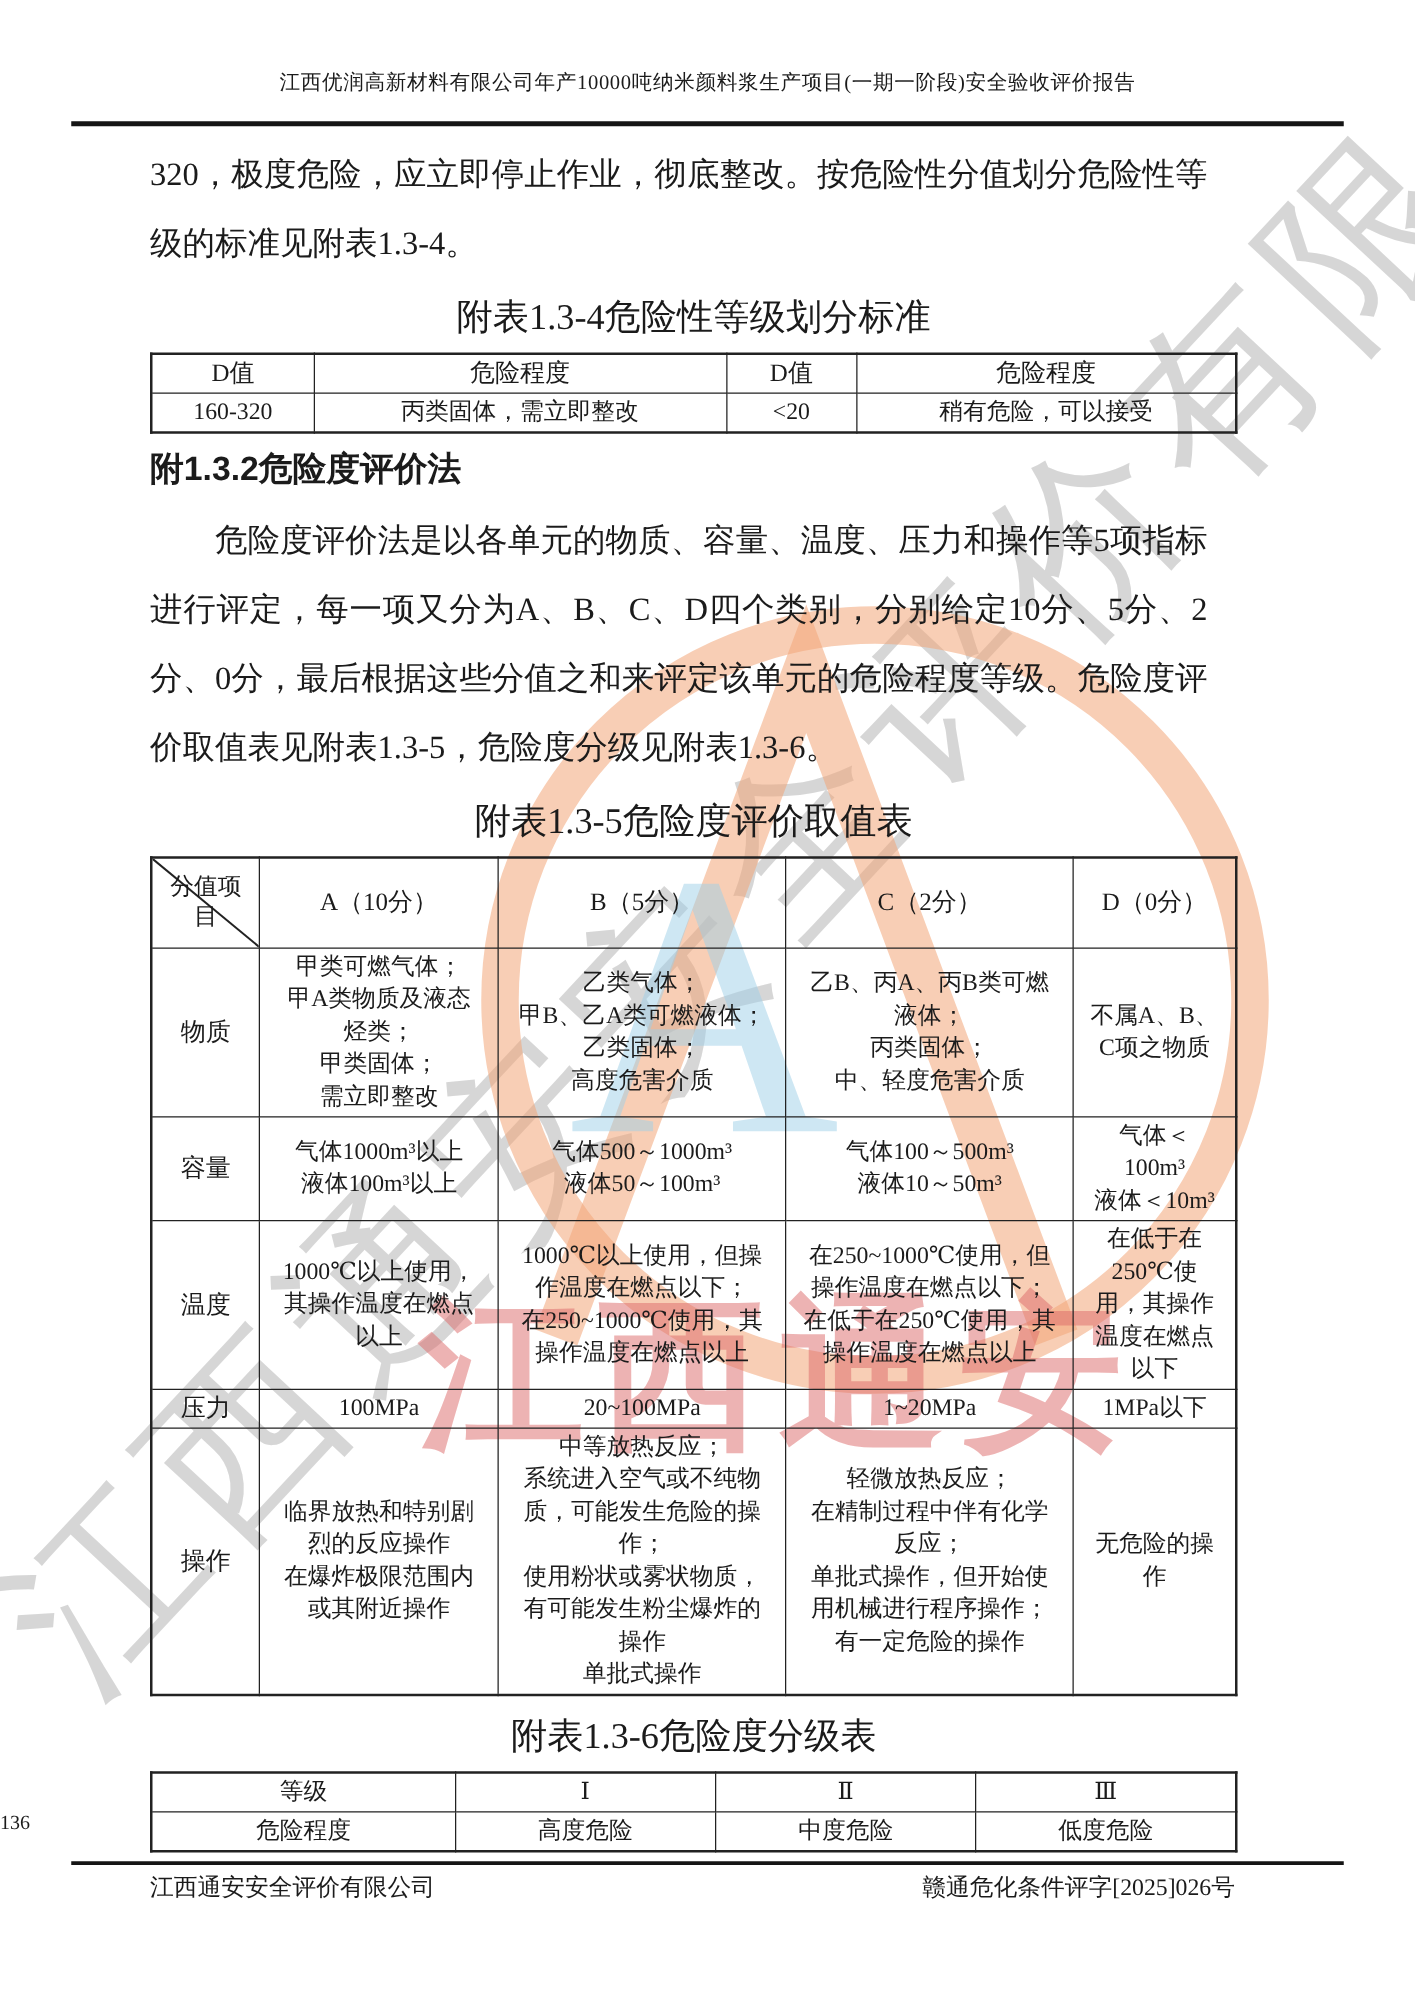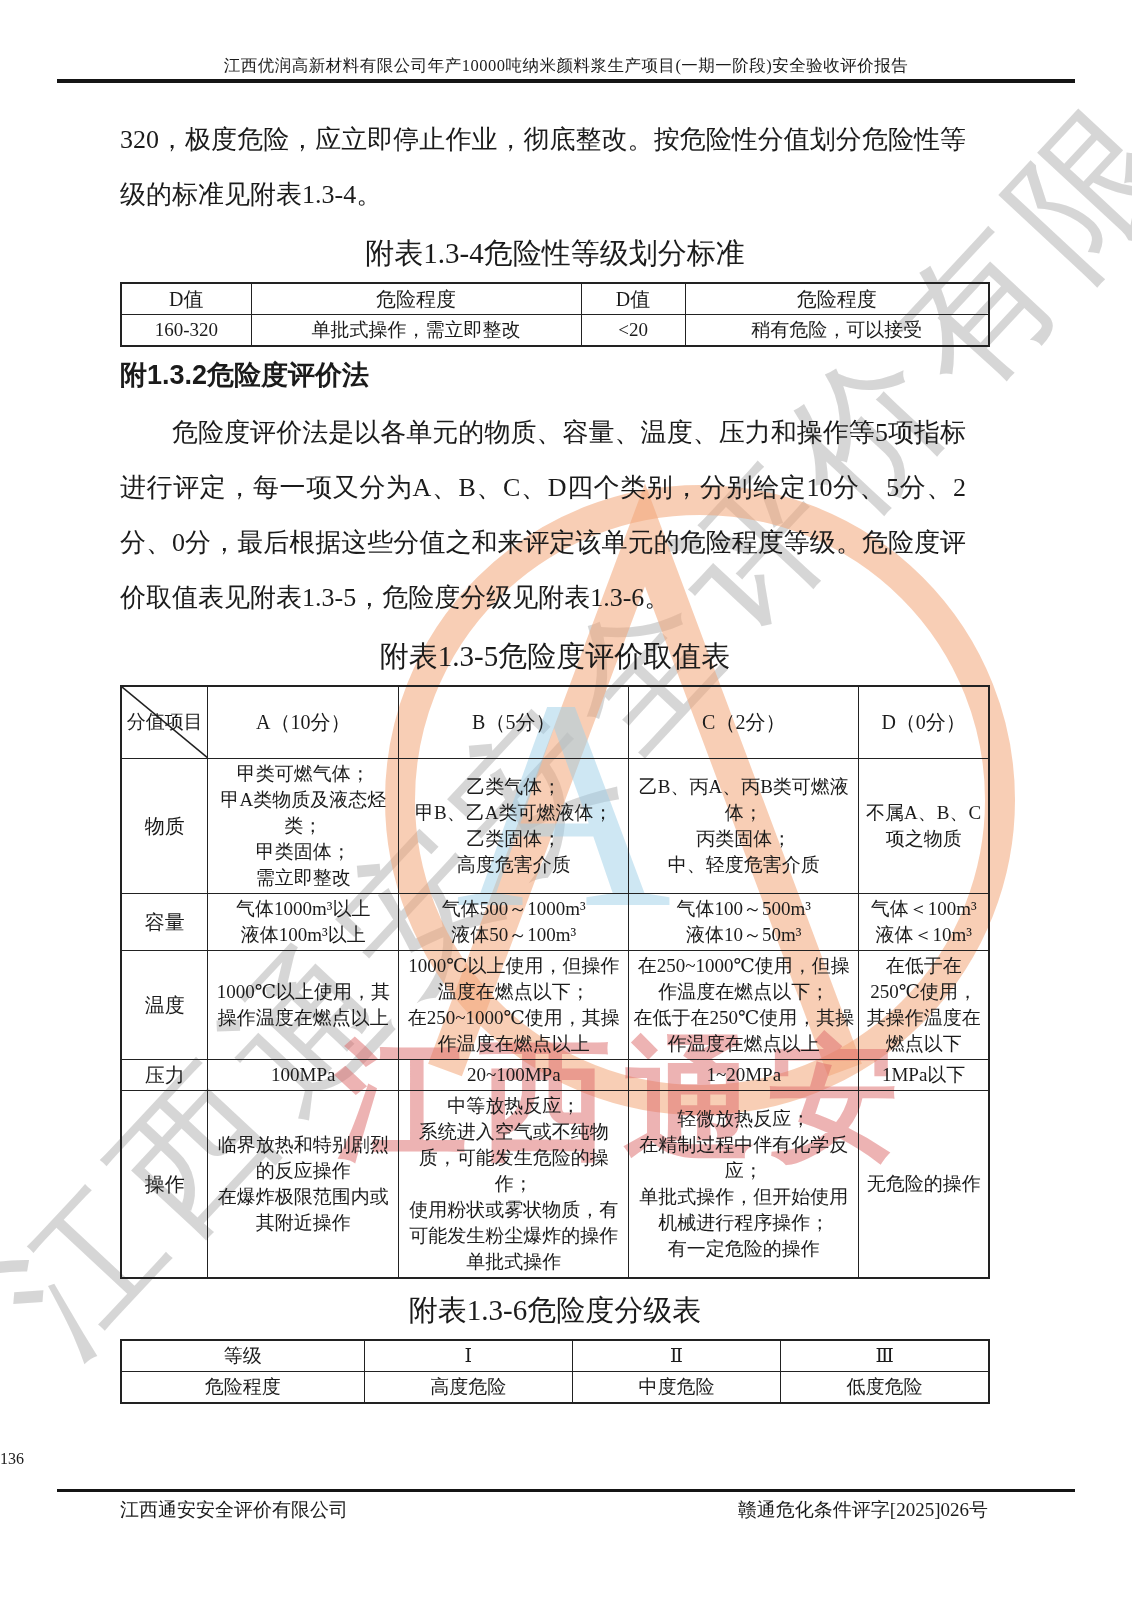--- a/index.html
+++ b/index.html
@@ -6,34 +6,34 @@
   .page{
     position:relative;width:1132px;height:1600px;background:#fff;overflow:hidden;
     font-family:"Liberation Serif","DejaVu Serif",serif;color:#1b1b1b;
   }
   
   .wm{position:absolute;left:0;top:0;z-index:0;}
   
   .hdr{
     position:absolute;left:57px;top:55px;width:1018px;z-index:2;
     border-bottom:4px solid #151515;text-align:center;
-    font-size:16.5px;letter-spacing:.5px;padding-bottom:2px;
+    font-size:16.5px;letter-spacing:.5px;padding-bottom:20px;
   }
   
   .main{position:absolute;left:120px;top:100px;width:870px;z-index:2;}
   .body-text{
     margin:12px 0 0 0;font-size:26px;line-height:55px;text-align:justify;
     width:846px;
   }
   .indent{text-indent:2em;}
   .tbl-title{text-align:center;font-size:29px;margin:12px 0 8px 0;}
   .sec-heading{font-size:27px;font-weight:bold;margin:10px 0 0 0;
     font-family:"Liberation Sans","DejaVu Sans",sans-serif;}
   table{width:870px;border-collapse:collapse;border:2px solid #222;table-layout:fixed;}
-  td{border:1px solid #222;font-size:19px;line-height:26px;padding:2px 3px;
+  td{border:1px solid #222;font-size:19px;line-height:26px;padding:2px 13px;
      text-align:center;vertical-align:middle;}
   .ml{white-space:pre-line;}
   .hd{font-size:20px;}
   .corner{position:relative;font-size:19px;line-height:24px;}
   .corner .diag{position:absolute;left:0;top:0;width:100%;height:100%;}
   .corner span{position:relative;z-index:1;}
   
   .pagenum{position:absolute;left:0;top:1450px;width:1132px;
     font-size:16px;z-index:2;}
   .foot-rule{position:absolute;left:57px;top:1489px;width:1018px;
@@ -71,21 +71,21 @@
         </colgroup>
       <tbody>
           <tr>
         <td class="hd">D值</td>
         <td class="hd">危险程度</td>
         <td class="hd">D值</td>
         <td class="hd">危险程度</td>
       </tr>
       <tr>
         <td>160-320</td>
-        <td>单批式操作，需立即整改</td>
+        <td>丙类固体，需立即整改</td>
         <td>&lt;20</td>
         <td>稍有危险，可以接受</td>
       </tr>
     </tbody>
       </table>
 
     <h3 class="sec-heading">附1.3.2危险度评价法</h3>
 
     <p class="body-text indent">危险度评价法是以各单元的物质、容量、温度、压力和操作等5项指标进行评定，每一项又分为A、B、C、D四个类别，分别给定10分、5分、2分、0分，最后根据这些分值之和来评定该单元的危险程度等级。危险度评价取值表见附表1.3-5，危险度分级见附表1.3-6。</p>
 

